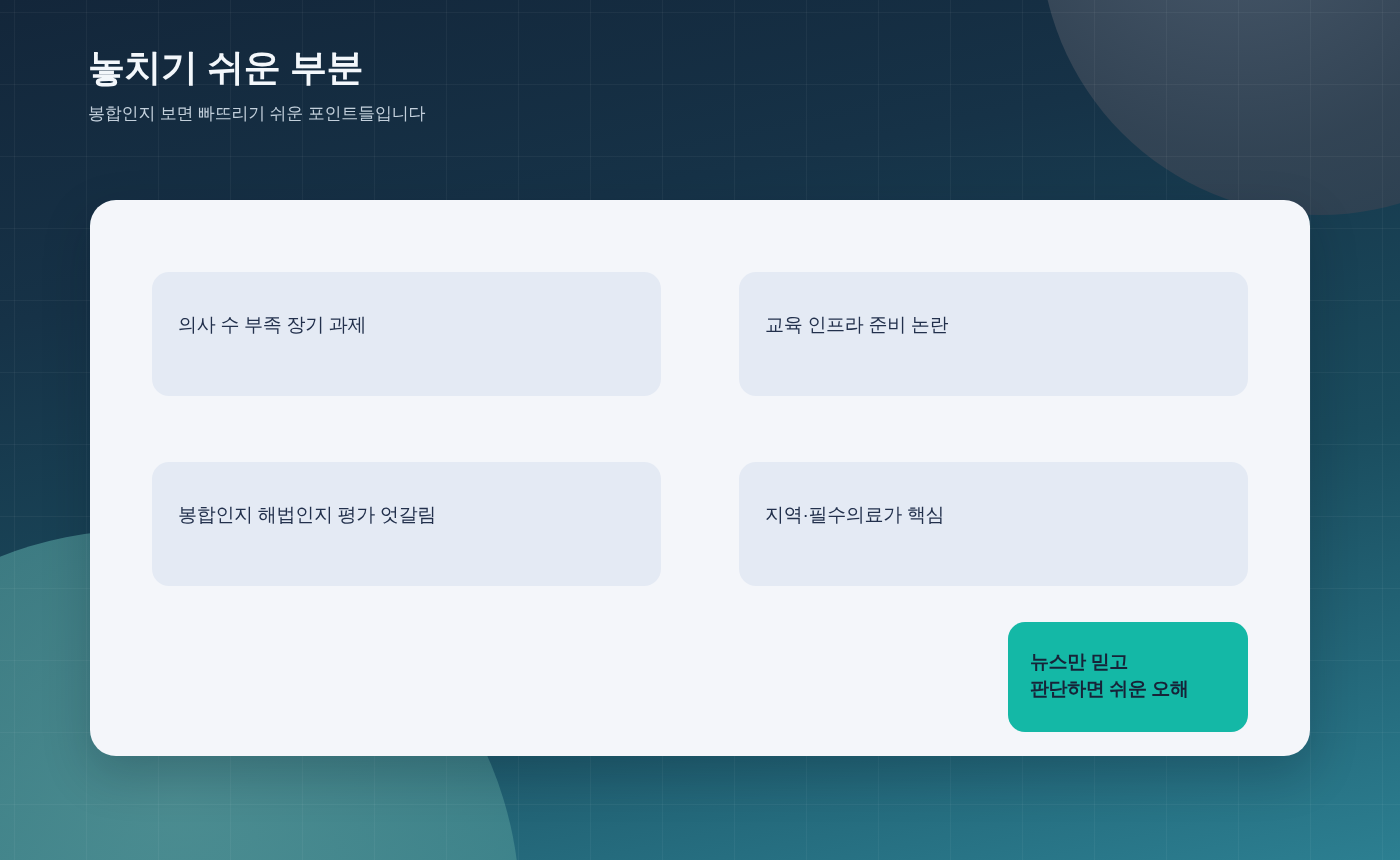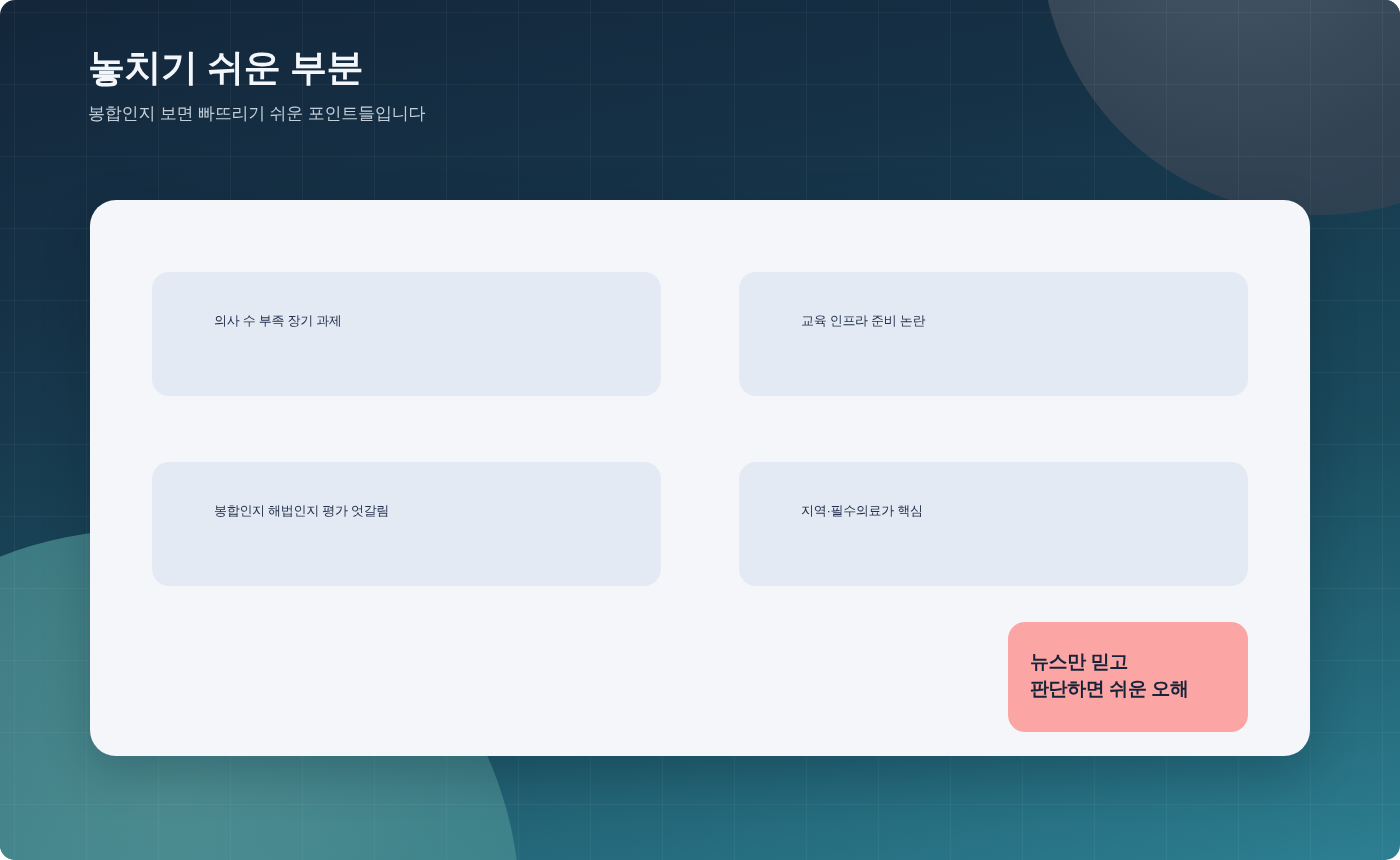--- a/index.html
+++ b/index.html
@@ -15,21 +15,20 @@
     -webkit-font-smoothing: antialiased;
   }
 
   
   .stage {
     position: relative;
     width: 1400px;
     height: 860px;
     overflow: hidden;
     background: linear-gradient(168deg, #13263a 0%, #163247 28%, #1a4c5e 62%, #2c7f91 100%);
-    border-radius: 15px;
   }
 
   
   .grid-overlay {
     position: absolute;
     inset: 0;
     background-image:
       linear-gradient(to right, rgba(255,255,255,0.045) 1px, transparent 1px),
       linear-gradient(to bottom, rgba(255,255,255,0.045) 1px, transparent 1px);
     background-size: 72px 72px;
@@ -105,36 +104,35 @@
   }
 
   .tile {
     background: #e4eaf4;
     border-radius: 17px;
     box-sizing: border-box;
     padding: 40px 26px 0 26px;
   }
   .tile-label {
     display: block;
-    font-size: 13px;
+    font-size: 19px;
     line-height: 1.35;
     font-weight: 500;
     letter-spacing: -0.3px;
     color: #22304c;
-    margin-left: 36px;
   }
 
   
   .badge-row {
     display: flex;
     justify-content: flex-end;
     margin-top: 36px;
   }
   .callout-badge {
-    background: #fca5a5;
+    background: #14b8a6;
     border-radius: 17px;
     box-sizing: border-box;
     width: 240px;
     height: 110px;
     padding: 27px 22px 0 22px;
   }
   .callout-badge-text {
     display: block;
     font-size: 19px;
     line-height: 1.42;

